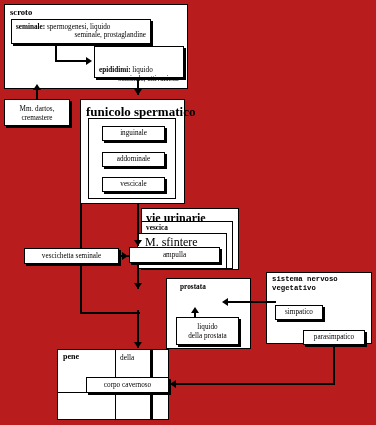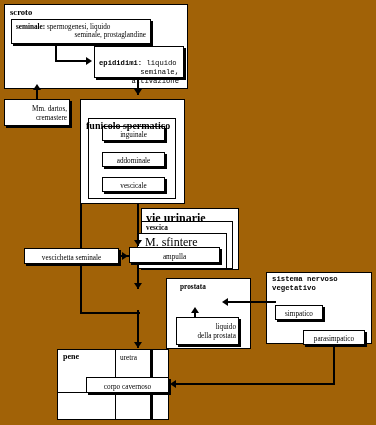--- a/index.html
+++ b/index.html
@@ -8,21 +8,21 @@
     padding: 0;
     background: #ffffff;
   }
   body {
     font-family: "Liberation Serif", serif;
   }
   #diagram {
     position: relative;
     width: 376px;
     height: 425px;
-    background: #a16207;
+    background: #b91c1c;
     overflow: hidden;
   }
   
   .box {
     position: absolute;
     box-sizing: border-box;
     background: #ffffff;
     border: 1px solid #000000;
     font-size: 7.2px;
     line-height: 1.22;
@@ -38,21 +38,21 @@
     border: 1px solid #000;
     box-shadow: 2px 2px 0 0 #000;
     background: #ffffff;
   }
   .pad {
     padding: 2px 3px;
   }
   .b { font-weight: bold; }
   .center {
     display: flex;
-    align-items: flex-end;
+    align-items: center;
     justify-content: center;
     text-align: center;
   }
   .hang {
     display: block;
     text-align: right;
   }
   .hang .first {
     display: block;
     text-align: left;
@@ -101,21 +101,21 @@
   <div style="position:absolute; left:10px; top:7px; font-size:8.6px; font-weight:bold; z-index:6;">scroto</div>
 
   <div class="box leaf" style="left:11px; top:19px; width:140px; height:25px;">
     <div class="pad hang" style="padding:2.5px 4px;">
       <span class="first"><span class="b">seminale:</span><span> spermogenesi, liquido</span></span>
       <span>seminale, prostaglandine</span>
     </div>
   </div>
 
   <div class="box leaf" style="left:94px; top:46px; width:90px; height:32px;">
-    <div class="pad hang" style="padding:12px 4px;font-family:Liberation Mono, monospace;">
+    <div class="pad hang" style="padding:19px 4px;">
       <span class="first"><span class="b">epididimi:</span><span> liquido</span></span>
       <span>seminale,</span>
       <span>attivazione</span>
     </div>
   </div>
 
   <div class="ln z5" style="left:55px; top:44px; width:2px; height:18px;"></div>
   <div class="ln z5" style="left:55px; top:60px; width:33px; height:2px;"></div>
   <div class="arrow right z5" style="left:86px; top:57px;"></div>
 
@@ -126,21 +126,21 @@
     </div>
   </div>
 
   <div class="ln z5" style="left:36px; top:90px; width:2px; height:10px;"></div>
   <div class="arrow up z5" style="left:33px; top:84px;"></div>
 
   <div class="ln z5" style="left:137px; top:78px; width:2px; height:17px;"></div>
   <div class="arrow down z5" style="left:134px; top:89px;"></div>
 
   <div class="box group" style="left:80px; top:99px; width:105px; height:105px;"></div>
-  <div style="position:absolute; left:86px; top:104px; font-size:10px; font-weight:bold; z-index:6;margin-top:16px;">funicolo spermatico</div>
+  <div style="position:absolute; left:86px; top:104px; font-size:13px; font-weight:bold; z-index:6;">funicolo spermatico</div>
 
   <div class="box group" style="left:88px; top:118px; width:88px; height:81px;"></div>
 
   <div class="box leaf center" style="left:102px; top:126px; width:63px; height:15px;">
     <span>inguinale</span>
   </div>
   <div class="box leaf center" style="left:102px; top:152px; width:63px; height:15px;">
     <span>addominale</span>
   </div>
   <div class="box leaf center" style="left:102px; top:177px; width:63px; height:15px;">
@@ -211,21 +211,21 @@
   <div class="ln z5" style="left:137px; top:310px; width:2px; height:38px;"></div>
   <div class="arrow down z20" style="left:134px; top:342px;"></div>
 
   <div class="box group" style="left:57px; top:349px; width:112px; height:71px;"></div>
   <div style="position:absolute; left:63px; top:352px; font-size:8px; font-weight:bold; z-index:8;">pene</div>
 
   <div class="ln z5" style="left:115px; top:349px; width:1px; height:71px;"></div>
   <div class="ln z5" style="left:150px; top:349px; width:3px; height:71px;"></div>
   <div class="ln z5" style="left:57px; top:392px; width:112px; height:1px;"></div>
 
-  <div style="position:absolute; left:120px; top:353px; font-size:7.3px; z-index:8;">uretra</div>
+  <div style="position:absolute; left:120px; top:353px; font-size:7.3px; z-index:8;">della</div>
 
   <div class="box leaf center" style="left:86px; top:377px; width:83px; height:16px; z-index:12;">
     <span>corpo cavernoso</span>
   </div>
 
   <div class="ln z5" style="left:333px; top:345px; width:2px; height:40px;"></div>
   <div class="ln z5" style="left:176px; top:383px; width:158px; height:2px;"></div>
   <div class="arrow left z20" style="left:170px; top:380px;"></div>
 
 </div>

